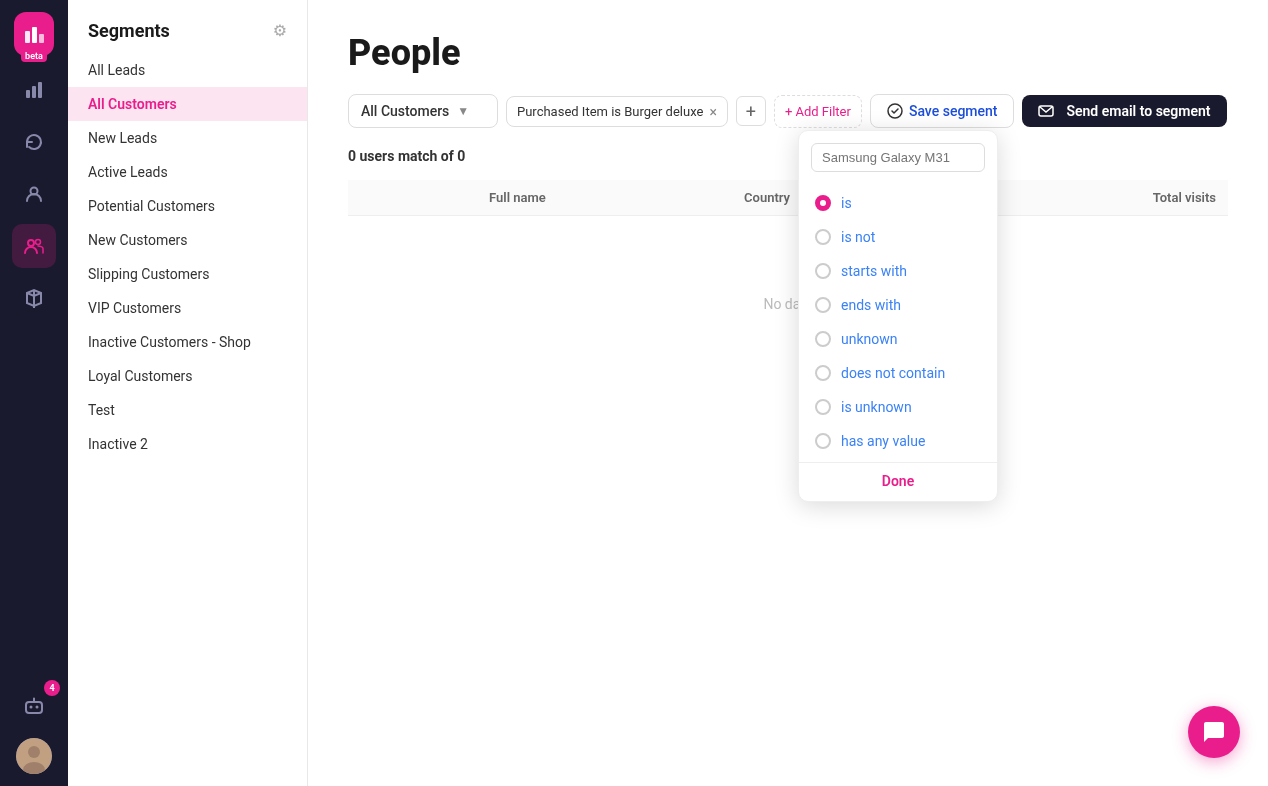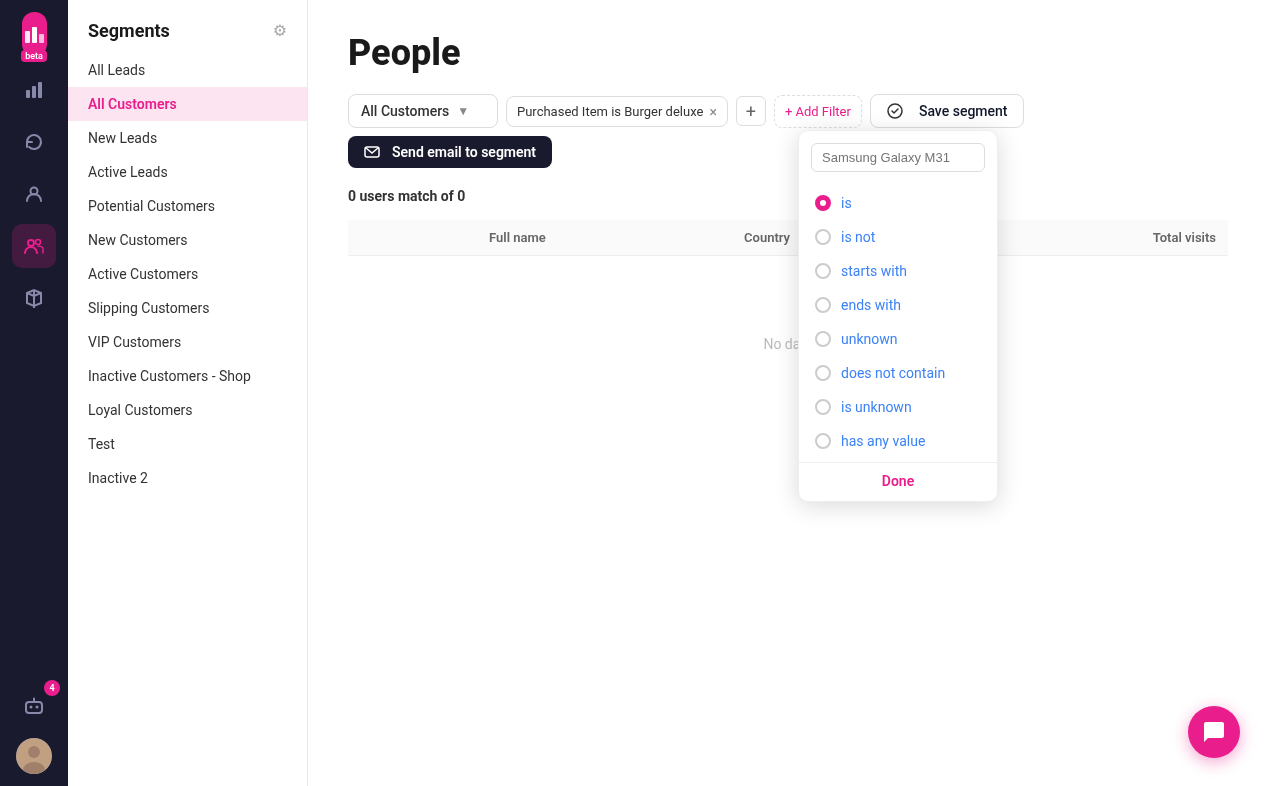--- a/index.html
+++ b/index.html
@@ -10,21 +10,21 @@
       width: 68px;
       background: #1a1a2e;
       display: flex;
       flex-direction: column;
       align-items: center;
       padding: 12px 0;
       gap: 8px;
       flex-shrink: 0;
     }
     .logo-btn {
-      width: 25px;
+      width: 40px;
       height: 44px;
       background: #e91e8c;
       border-radius: 12px;
       display: flex;
       align-items: center;
       justify-content: center;
       margin-bottom: 4px;
       position: relative;
       cursor: pointer;
     }
@@ -203,27 +203,27 @@
       align-items: center;
       justify-content: center;
       cursor: pointer;
       font-size: 18px;
       color: #666;
       background: #fff;
     }
     .save-segment-btn {
       display: flex;
       align-items: center;
-      gap: 16px;
+      gap: 6px;
       padding: 8px 16px;
       border: 1.5px solid #ddd;
       border-radius: 8px;
       font-size: 14px;
       font-weight: 500;
-      color: #0f172a;
+      color: #1d4ed8;
       cursor: pointer;
       background: #fff;
     }
     .send-email-btn {
       display: flex;
       align-items: center;
       gap: 12px;
       padding: 8px 16px;
       border-radius: 8px;
       font-size: 14px;
@@ -434,23 +434,20 @@
     <span>New Leads</span>
   </div>
   <div class="sidebar-item">
     <span>Active Leads</span>
   </div>
   <div class="sidebar-item">
     <span>Potential Customers</span>
   </div>
   <div class="sidebar-item">
     <span>New Customers</span>
-  </div>
-  <div class="sidebar-item">
-    <span>Active Customers</span>
   </div>
   <div class="sidebar-item">
     <span>Slipping Customers</span>
   </div>
   <div class="sidebar-item">
     <span>VIP Customers</span>
   </div>
   <div class="sidebar-item">
     <span>Inactive Customers - Shop</span>
   </div>

